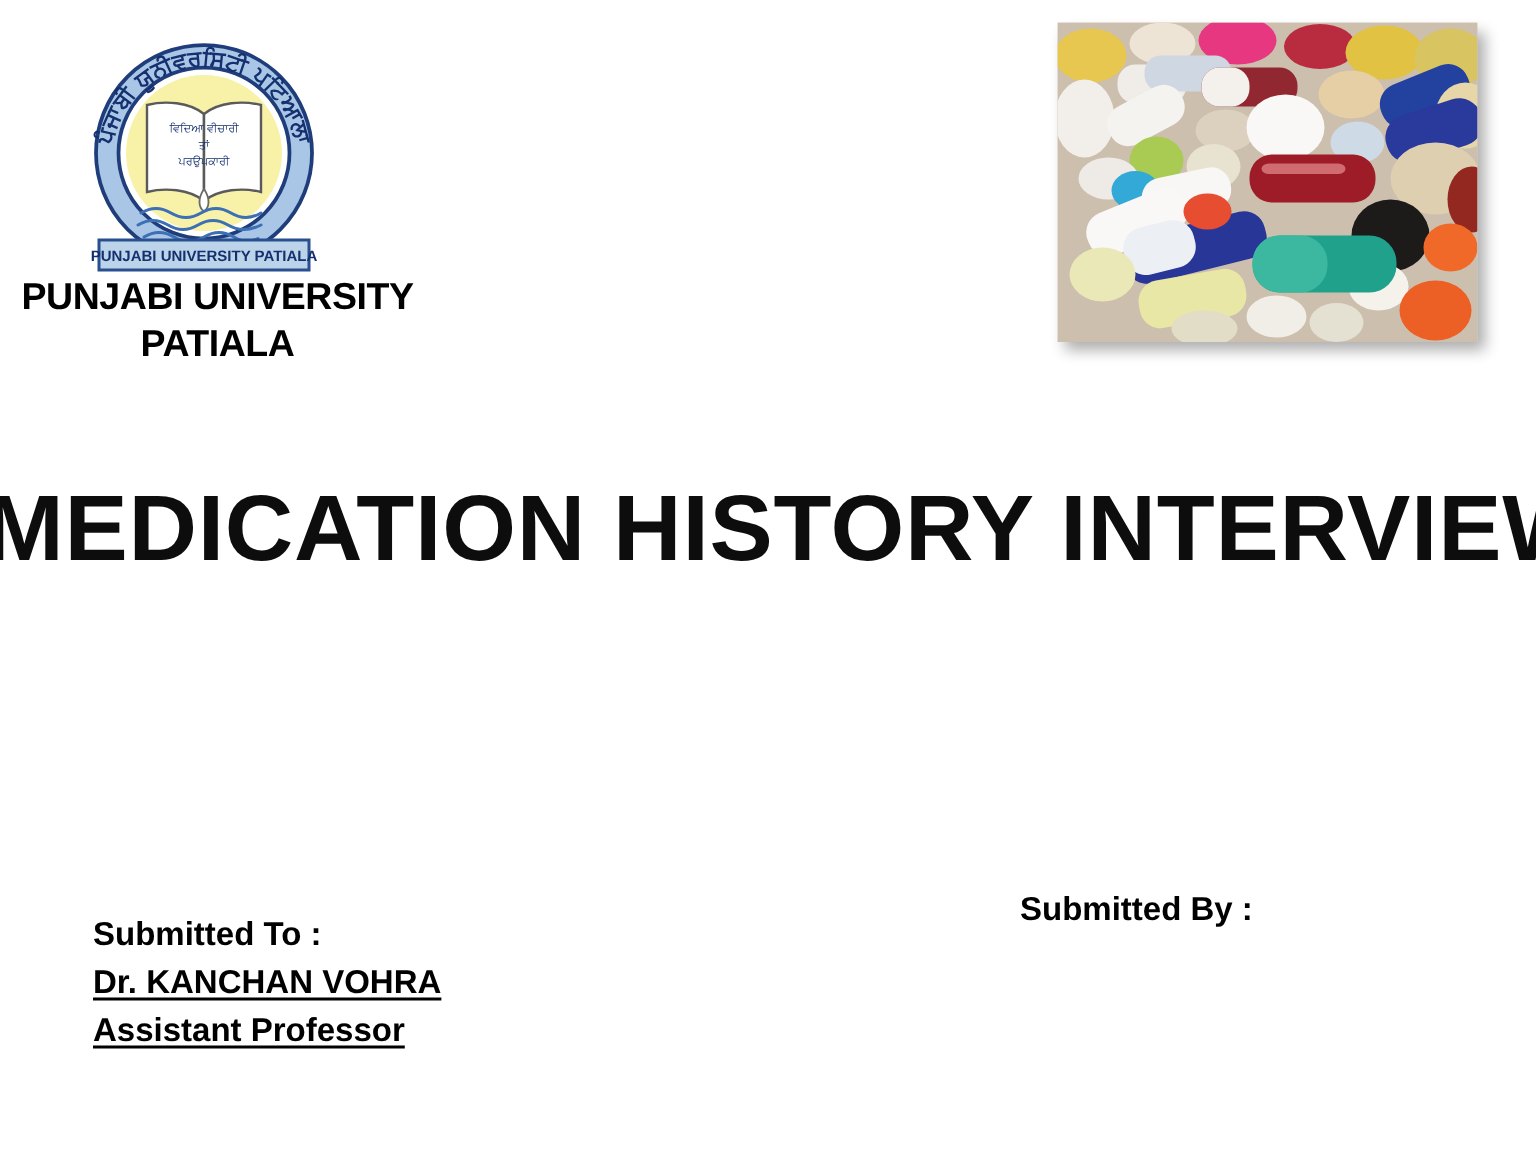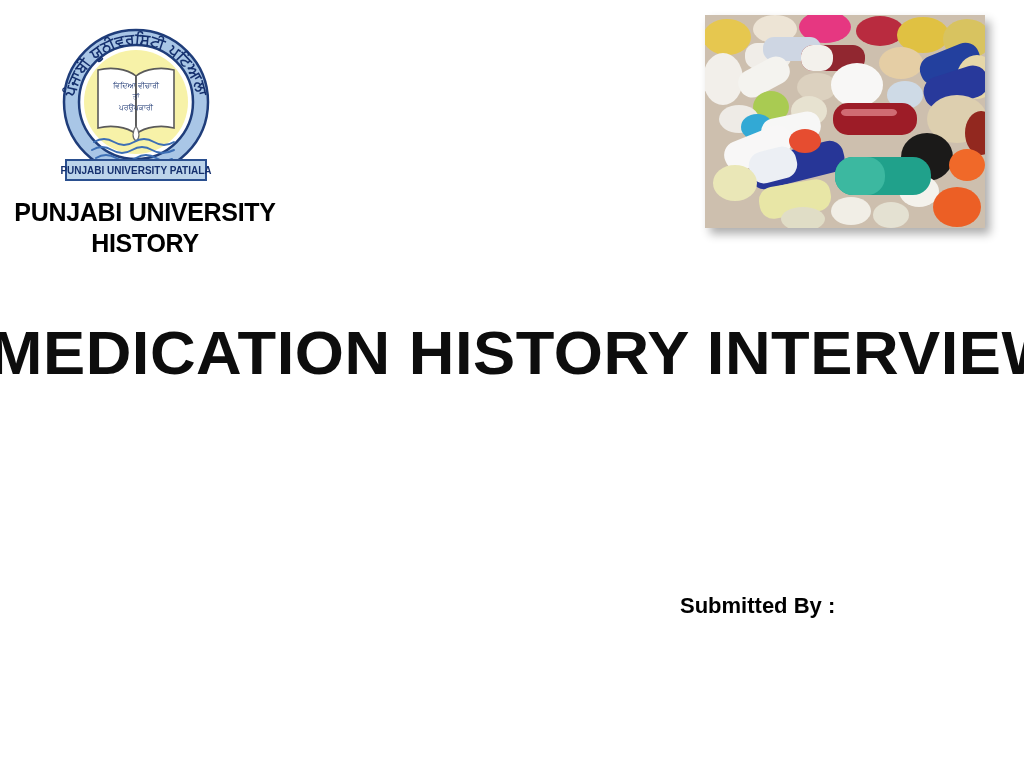--- a/index.html
+++ b/index.html
@@ -40,21 +40,20 @@
     position: absolute;
     left: 0;
     width: 270px;
     text-align: center;
     font-family: "Liberation Sans", sans-serif;
     font-weight: bold;
     color: #000000;
     font-size: 25px;
     letter-spacing: -0.3px;
     white-space: nowrap;
-    margin-top: 14px;
   }
   #univ-line-1 { top: 172px; }
   #univ-line-2 { top: 203px; }
 
   
   #pills-photo {
     position: absolute;
     left: 705px;
     top: 15px;
     width: 280px;
@@ -143,21 +142,21 @@
         </g>
 
         <g>
           <rect x="14" y="142" width="140" height="20" fill="#bcd4ea" stroke="#2a4f8f" stroke-width="2"></rect>
           <text x="84" y="156" text-anchor="middle" font-family="'Liberation Sans', sans-serif" font-size="10" font-weight="bold" fill="#15306e">PUNJABI UNIVERSITY PATIALA</text>
         </g>
       </svg>
     </div>
 
     <div class="univ-line" id="univ-line-1">PUNJABI UNIVERSITY</div>
-    <div class="univ-line" id="univ-line-2">HISTORY</div>
+    <div class="univ-line" id="univ-line-2">PATIALA</div>
   </div>
 
   <div id="pills-photo">
     <svg viewBox="0 0 280 213" xmlns="http://www.w3.org/2000/svg">
       <rect width="280" height="213" fill="#cdbfae"></rect>
 
       <g opacity="0.95">
         <ellipse cx="22" cy="22" rx="24" ry="18" fill="#e8c84a"></ellipse>
         <ellipse cx="70" cy="14" rx="22" ry="14" fill="#efe6d8"></ellipse>
         <ellipse cx="120" cy="12" rx="26" ry="16" fill="#e8307f"></ellipse>
@@ -206,18 +205,23 @@
         <ellipse cx="186" cy="200" rx="18" ry="13" fill="#e6e3d4"></ellipse>
         <ellipse cx="252" cy="192" rx="24" ry="20" fill="#ee5a1e"></ellipse>
         <ellipse cx="98" cy="204" rx="22" ry="12" fill="#e2dfc8"></ellipse>
       </g>
       <rect width="280" height="213" fill="none"></rect>
     </svg>
   </div>
 
   <div id="main-title">MEDICATION HISTORY INTERVIEW</div>
 
+  <div id="submitted-to-block" class="credit-block">
+    <span class="credit-line">Submitted To :</span>
+    <span class="credit-line underlined">Dr. KANCHAN VOHRA</span>
+    <span class="credit-line underlined">Assistant  Professor</span>
+  </div>
 
   <div id="submitted-by-block" class="credit-block">
     <span class="credit-line">Submitted By :</span>
   </div>
 
 </div>
 
 </body></html>

